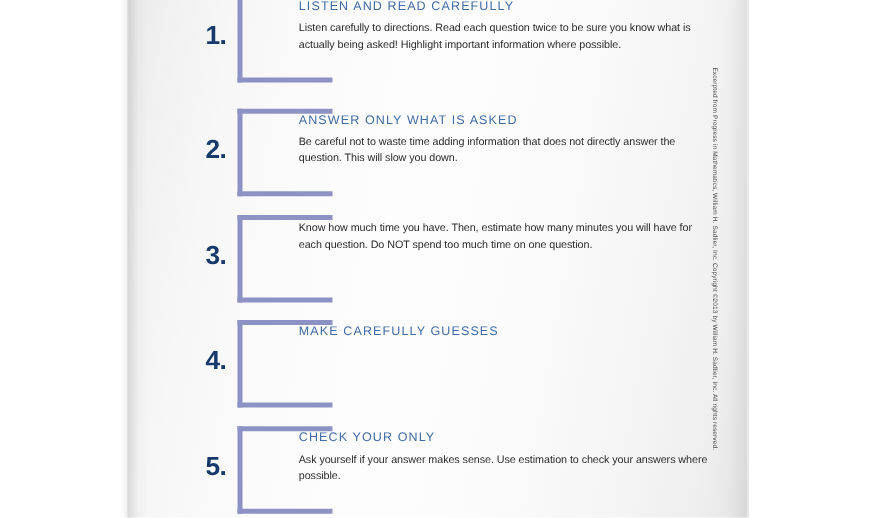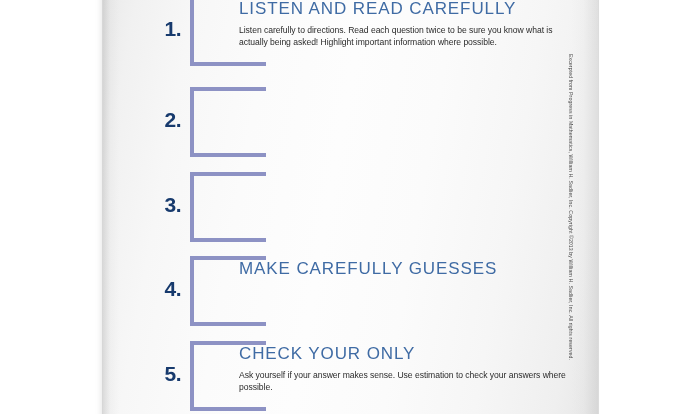--- a/index.html
+++ b/index.html
@@ -115,21 +115,21 @@
   
   .tip-body {
     position: absolute;
     left: 92px;
     top: 4px;
     width: 330px;
   }
 
   .tip-heading {
     font-family: "Liberation Sans", sans-serif;
-    font-size: 17px;
+    font-size: 10px;
     font-weight: normal;
     color: #3f6ba4;
     letter-spacing: 0.9px;
     line-height: 1.1;
     margin: 0 0 5px 0;
     white-space: nowrap;
   }
 
   .tip-text {
     font-family: Liberation Sans, sans-serif;
@@ -179,27 +179,30 @@
         <div class="tip-body">
           <div class="tip-heading">LISTEN AND READ CAREFULLY</div>
           <div class="tip-text">Listen carefully to directions. Read each question twice to be sure you know what is actually being asked! Highlight important information where possible.</div>
         </div>
       </div>
 
       <div class="tip-item" style="top:93px;">
         <div class="tip-number">2.</div>
         <div class="tip-bracket"></div>
         <div class="tip-body">
+          <div class="tip-heading">ANSWER ONLY WHAT IS ASKED</div>
+          <div class="tip-text">Be careful not to waste time adding information that does not directly answer the question. This will slow you down.</div>
         </div>
       </div>
 
       <div class="tip-item" style="top:178px;">
         <div class="tip-number">3.</div>
         <div class="tip-bracket"></div>
         <div class="tip-body">
+          <div class="tip-text">Know how much time you have. Then, estimate how many minutes you will have for each question. Do NOT spend too much time on one question.</div>
         </div>
       </div>
 
       <div class="tip-item" style="top:262px;">
         <div class="tip-number">4.</div>
         <div class="tip-bracket"></div>
         <div class="tip-body">
           <div class="tip-heading">MAKE CAREFULLY GUESSES</div>
         </div>
       </div>

